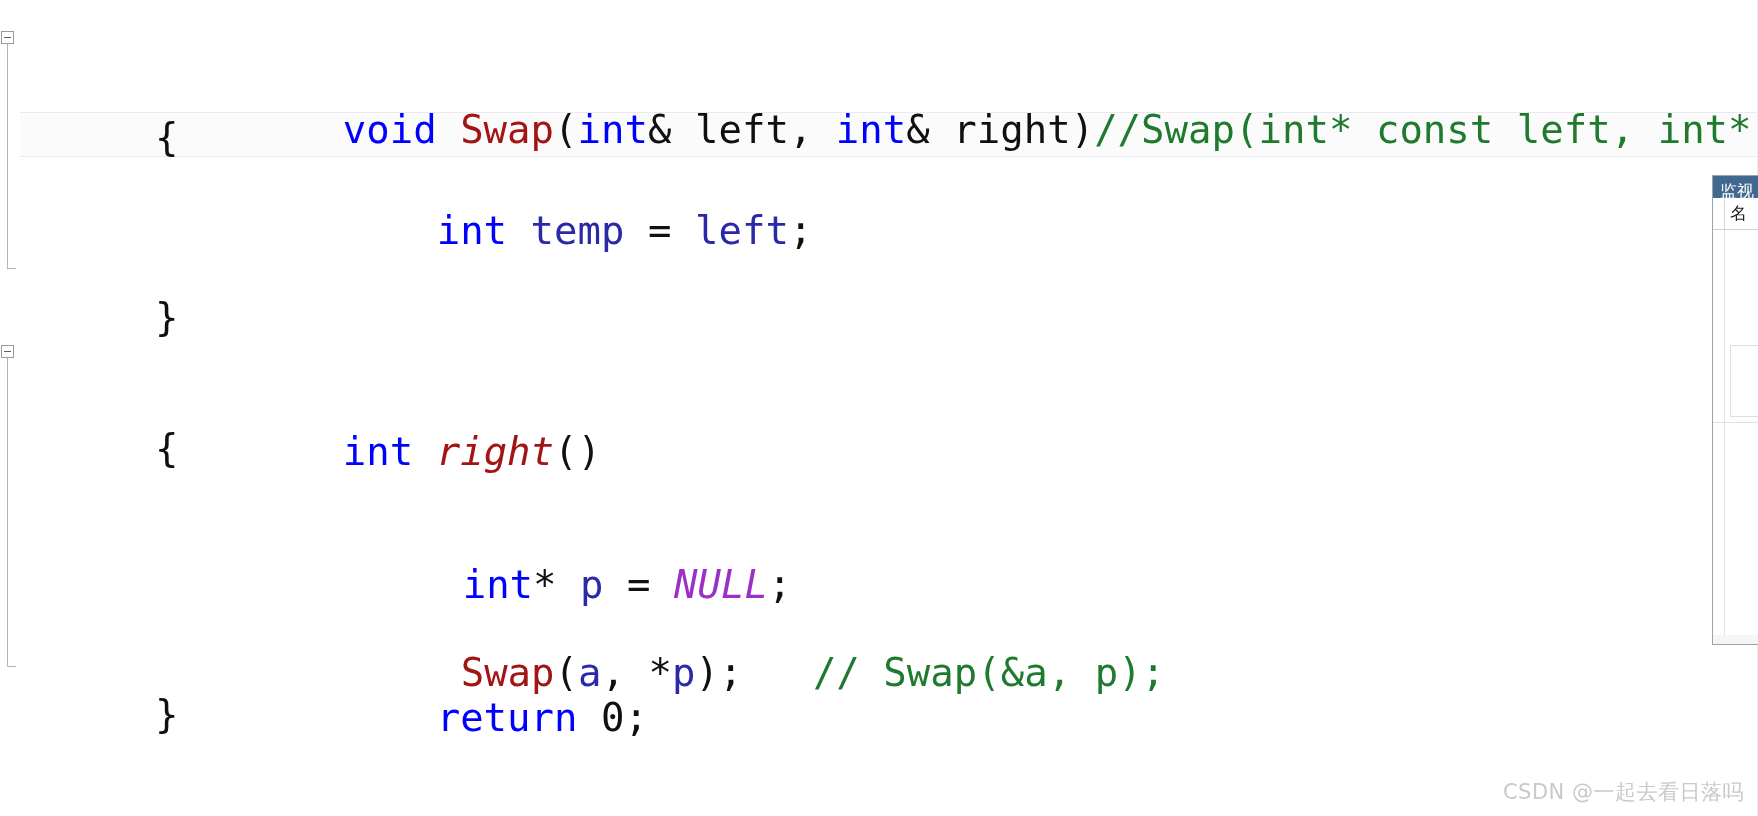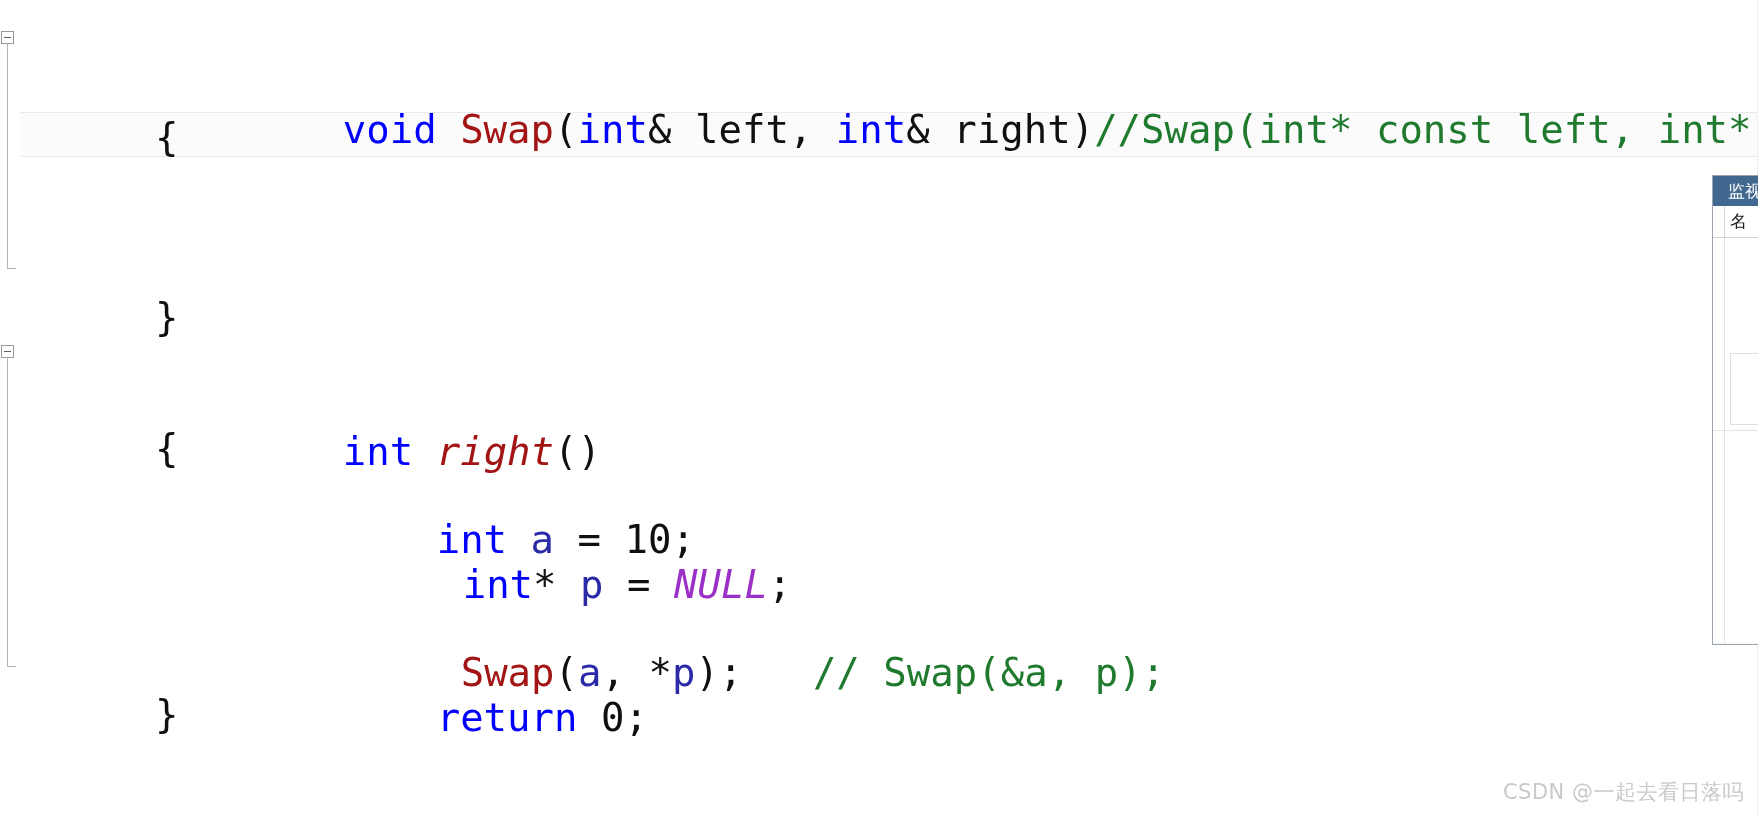--- a/index.html
+++ b/index.html
@@ -118,26 +118,26 @@
     height: 470px;
     background: #f6f6f6;
     border: 1px solid #9aa4b1;
     border-right: none;
     box-sizing: border-box;
     z-index: 6;
     overflow: hidden;
     font-family: "DejaVu Sans", "Liberation Sans", sans-serif;
   }
   .watch-titlebar {
-    height: 30px;
+    height: 22px;
     background: #41698f;
     color: #ffffff;
     font-size: 17px;
     line-height: 30px;
-    padding-left: 15px;
+    padding-left: 7px;
     white-space: nowrap;
     overflow: hidden;
   }
   .watch-header-row {
     display: flex;
     height: 31px;
     background: #ffffff;
     border-bottom: 1px solid #d0d0d0;
   }
   .watch-header-gutter {
@@ -232,20 +232,25 @@
     <div class="code-line" style="top:10px;">
       <span class="code-text">
         <span class="tok-kw">void </span><span class="tok-fn">Swap</span><span class="tok-plain">(</span><span class="tok-kw">int</span><span class="tok-plain">&amp; left, </span><span class="tok-kw">int</span><span class="tok-plain">&amp; right)</span><span class="tok-cmt">//Swap(int* const left, int* const right)</span>
       </span>
     </div>
 
     <div class="code-line" style="top:66px;">
       <span class="code-text"><span class="tok-plain">{</span></span>
     </div>
 
+    <div class="code-line" style="top:111px;">
+      <span class="code-text">
+        <span class="tok-plain">    </span><span class="tok-kw">int</span><span class="tok-plain"> </span><span class="tok-var">temp</span><span class="tok-plain"> = </span><span class="tok-var">left</span><span class="tok-plain">;</span>
+      </span>
+    </div>
 
 
 
     <div class="code-line" style="top:246px;">
       <span class="code-text"><span class="tok-plain">}</span></span>
     </div>
 
     <div class="code-line" style="top:291px;">
       <span class="code-text"><span class="tok-plain"></span></span>
     </div>
@@ -257,25 +262,20 @@
     </div>
 
     <div class="code-line" style="top:377px;">
       <span class="code-text"><span class="tok-plain">{</span></span>
     </div>
 
     <div class="code-line" style="top:422px;">
       <span class="code-text"><span class="tok-plain"></span></span>
     </div>
 
-    <div class="code-line" style="top:420px;">
-      <span class="code-text">
-        <span class="tok-plain">    </span><span class="tok-kw">int</span><span class="tok-plain"> </span><span class="tok-var">a</span><span class="tok-plain"> = </span><span class="tok-num">10</span><span class="tok-plain">;</span>
-      </span>
-    </div>
 
     <div class="code-line" style="top:465px;margin-left:26px;">
       <span class="code-text">
         <span class="tok-plain">    </span><span class="tok-kw">int</span><span class="tok-plain">* </span><span class="tok-var">p</span><span class="tok-plain"> = </span><span class="tok-macro">NULL</span><span class="tok-plain">;</span>
       </span>
     </div>
 
     <div class="code-line" style="top:510px;">
       <span class="code-text"><span class="tok-plain"></span></span>
     </div>

